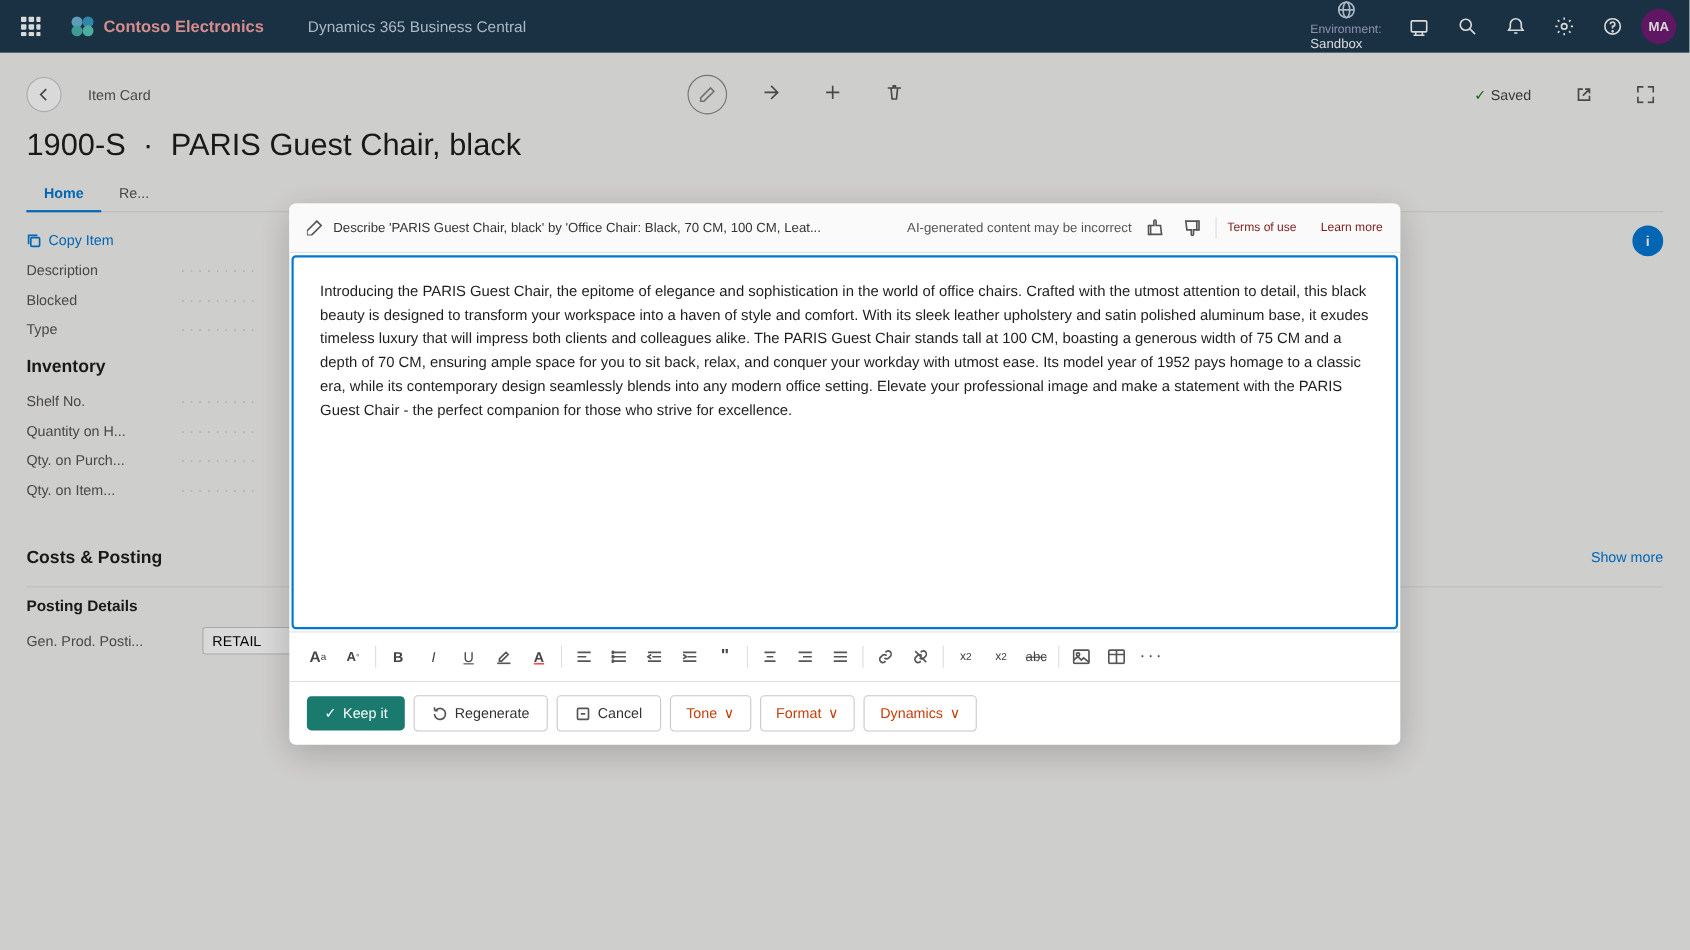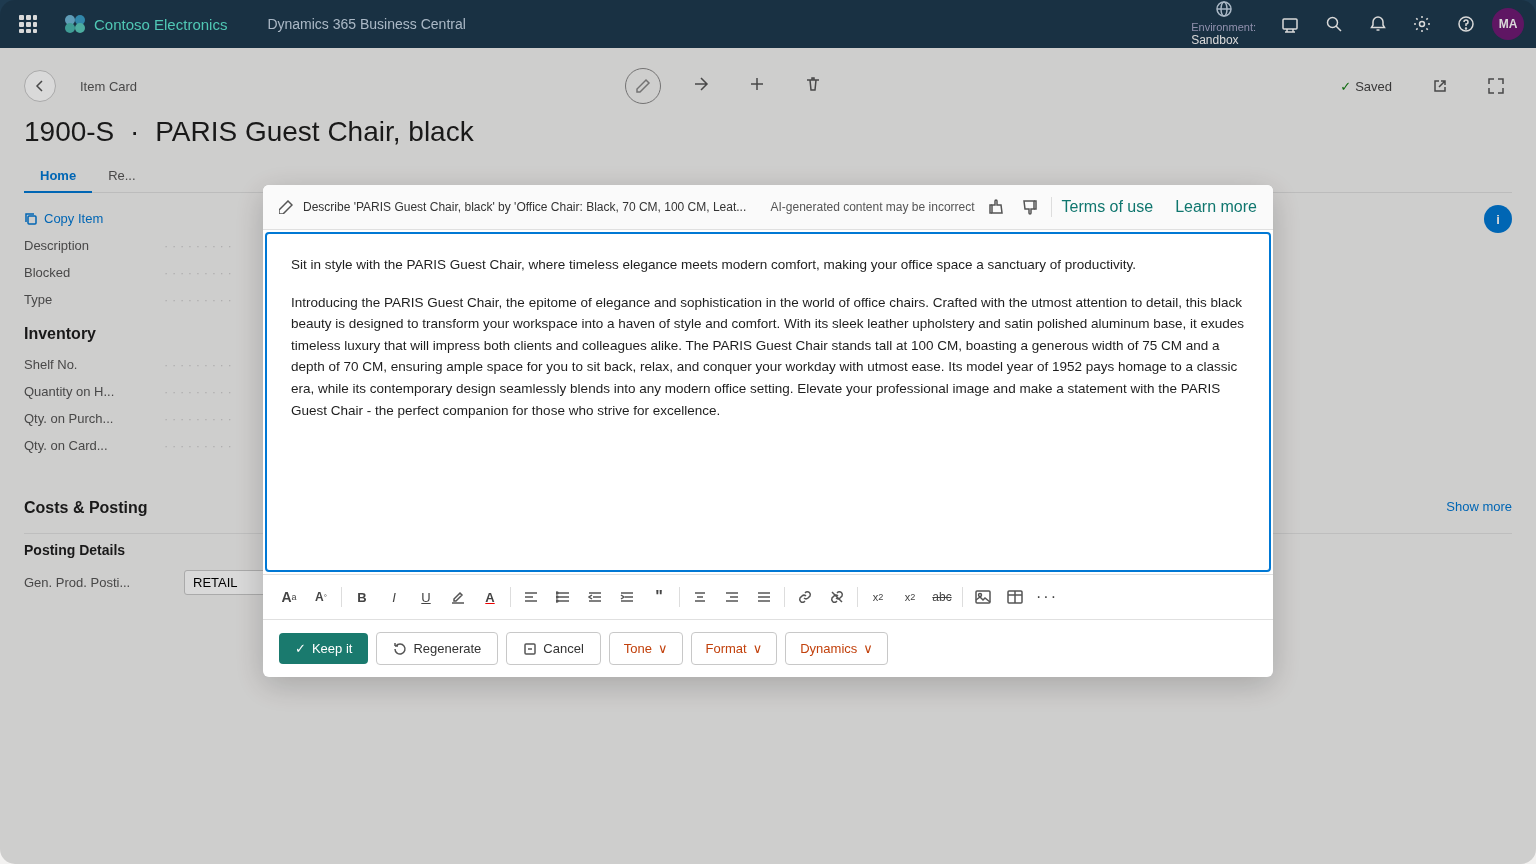--- a/index.html
+++ b/index.html
@@ -9,21 +9,21 @@
     .top-nav {
       background: #1e3a4f;
       height: 48px;
       display: flex;
       align-items: center;
       padding: 0 12px;
       color: white;
       gap: 16px;
     }
     .top-nav-grid-icon { display: flex; align-items: center; justify-content: center; width: 32px; height: 32px; cursor: pointer; }
-    .top-nav-logo { display: flex; align-items: center; gap: 6px; font-size: 15px; font-weight: 400; color: #5eead4; }
+    .top-nav-logo { display: flex; align-items: center; gap: 6px; font-size: 15px; font-weight: 700; color: #fca5a5; }
     .top-nav-logo .logo-icon { width: 28px; height: 28px; }
     .top-nav-app-name { font-size: 14px; color: #c8d8e8; margin-left: 24px; }
     .top-nav-right { margin-left: auto; display: flex; align-items: center; gap: 8px; }
     .top-nav-icon-btn { width: 36px; height: 36px; display: flex; align-items: center; justify-content: center; color: white; cursor: pointer; border-radius: 4px; }
     .env-badge { display: flex; align-items: center; gap: 4px; color: #c8d8e8; font-size: 12px; cursor: pointer; padding: 4px 8px; border-radius: 4px; flex-direction: column; }
     .avatar { width: 32px; height: 32px; border-radius: 50%; background: #701a75; display: flex; align-items: center; justify-content: center; font-size: 12px; font-weight: 600; color: white; cursor: pointer; }
 
     
     .page-area {
       background: #f3f2f1;
@@ -66,21 +66,20 @@
     
     .dialog-overlay {
       position: fixed;
       top: 0; left: 0; right: 0; bottom: 0;
       background: rgba(0,0,0,0.15);
       z-index: 100;
       display: flex;
       align-items: flex-start;
       justify-content: center;
       padding-top: 185px;
-      border-radius: 15px;
     }
     .ai-dialog {
       background: white;
       border-radius: 6px;
       box-shadow: 0 8px 32px rgba(0,0,0,0.2);
       width: 1010px;
       overflow: hidden;
     }
 
     
@@ -92,21 +91,21 @@
       align-items: center;
       gap: 10px;
       font-size: 12px;
       color: #555;
     }
     .dialog-header-prompt { flex: 1; font-size: 12px; color: #333; overflow: hidden; text-overflow: ellipsis; white-space: nowrap; }
     .dialog-header-ai-label { color: #555; font-size: 12px; white-space: nowrap; }
     .dialog-header-icons { display: flex; align-items: center; gap: 8px; }
     .dialog-header-icon { width: 24px; height: 24px; display: flex; align-items: center; justify-content: center; cursor: pointer; color: #555; }
     .dialog-header-divider { width: 1px; height: 20px; background: #ddd; }
-    .dialog-header-link { color: #0f766e; font-size: 16px; cursor: pointer; text-decoration: none; }
+    .dialog-header-link { color: #7f1d1d; font-size: 11px; cursor: pointer; text-decoration: none; }
 
     
     .dialog-content {
       padding: 20px 24px;
       min-height: 340px;
       border: 2px solid #0078d4;
       margin: 2px;
       border-radius: 4px;
     }
     .dialog-content p { font-size: 13.5px; color: #1e1e1e; line-height: 1.6; margin-bottom: 16px; }
@@ -391,21 +390,21 @@
       </div>
       <div class="field-row">
         <span class="field-label">Quantity on H...</span>
         <span class="field-dots">· · · · · · · · ·</span>
       </div>
       <div class="field-row">
         <span class="field-label">Qty. on Purch...</span>
         <span class="field-dots">· · · · · · · · ·</span>
       </div>
       <div class="field-row">
-        <span class="field-label">Qty. on Card...</span>
+        <span class="field-label">Qty. on Item...</span>
         <span class="field-dots">· · · · · · · · ·</span>
       </div>
     </div>
 
     <div class="costs-section">
       <div style="display:flex;align-items:center;justify-content:space-between;">
         <span class="section-header">Costs &amp; Posting</span>
         <span class="show-more-link">Show more</span>
       </div>
       <div class="bottom-divider"></div>
@@ -457,21 +456,20 @@
             <path d="M13 10h2V2h-2"></path>
           </svg>
         </div>
       </div>
       <div class="dialog-header-divider"></div>
       <a class="dialog-header-link">Terms of use</a>
       <a class="dialog-header-link" style="margin-left:12px;">Learn more</a>
     </div>
 
     <div class="dialog-content">
-      <p>Sit in style with the PARIS Guest Chair, where timeless elegance meets modern comfort, making your office space a sanctuary of productivity.</p>
       <p>Introducing the PARIS Guest Chair, the epitome of elegance and sophistication in the world of office chairs. Crafted with the utmost attention to detail, this black beauty is designed to transform your workspace into a haven of style and comfort. With its sleek leather upholstery and satin polished aluminum base, it exudes timeless luxury that will impress both clients and colleagues alike. The PARIS Guest Chair stands tall at 100 CM, boasting a generous width of 75 CM and a depth of 70 CM, ensuring ample space for you to sit back, relax, and conquer your workday with utmost ease. Its model year of 1952 pays homage to a classic era, while its contemporary design seamlessly blends into any modern office setting. Elevate your professional image and make a statement with the PARIS Guest Chair - the perfect companion for those who strive for excellence.</p>
     </div>
 
     <div class="editor-toolbar">
       <div class="toolbar-btn">
         <span style="font-size:14px;font-weight:600">A</span>
           <span style="font-size:9px;vertical-align:sub">a</span>
       </div>
       <div class="toolbar-btn">
         <span style="font-size:12px;font-weight:600">A</span>

